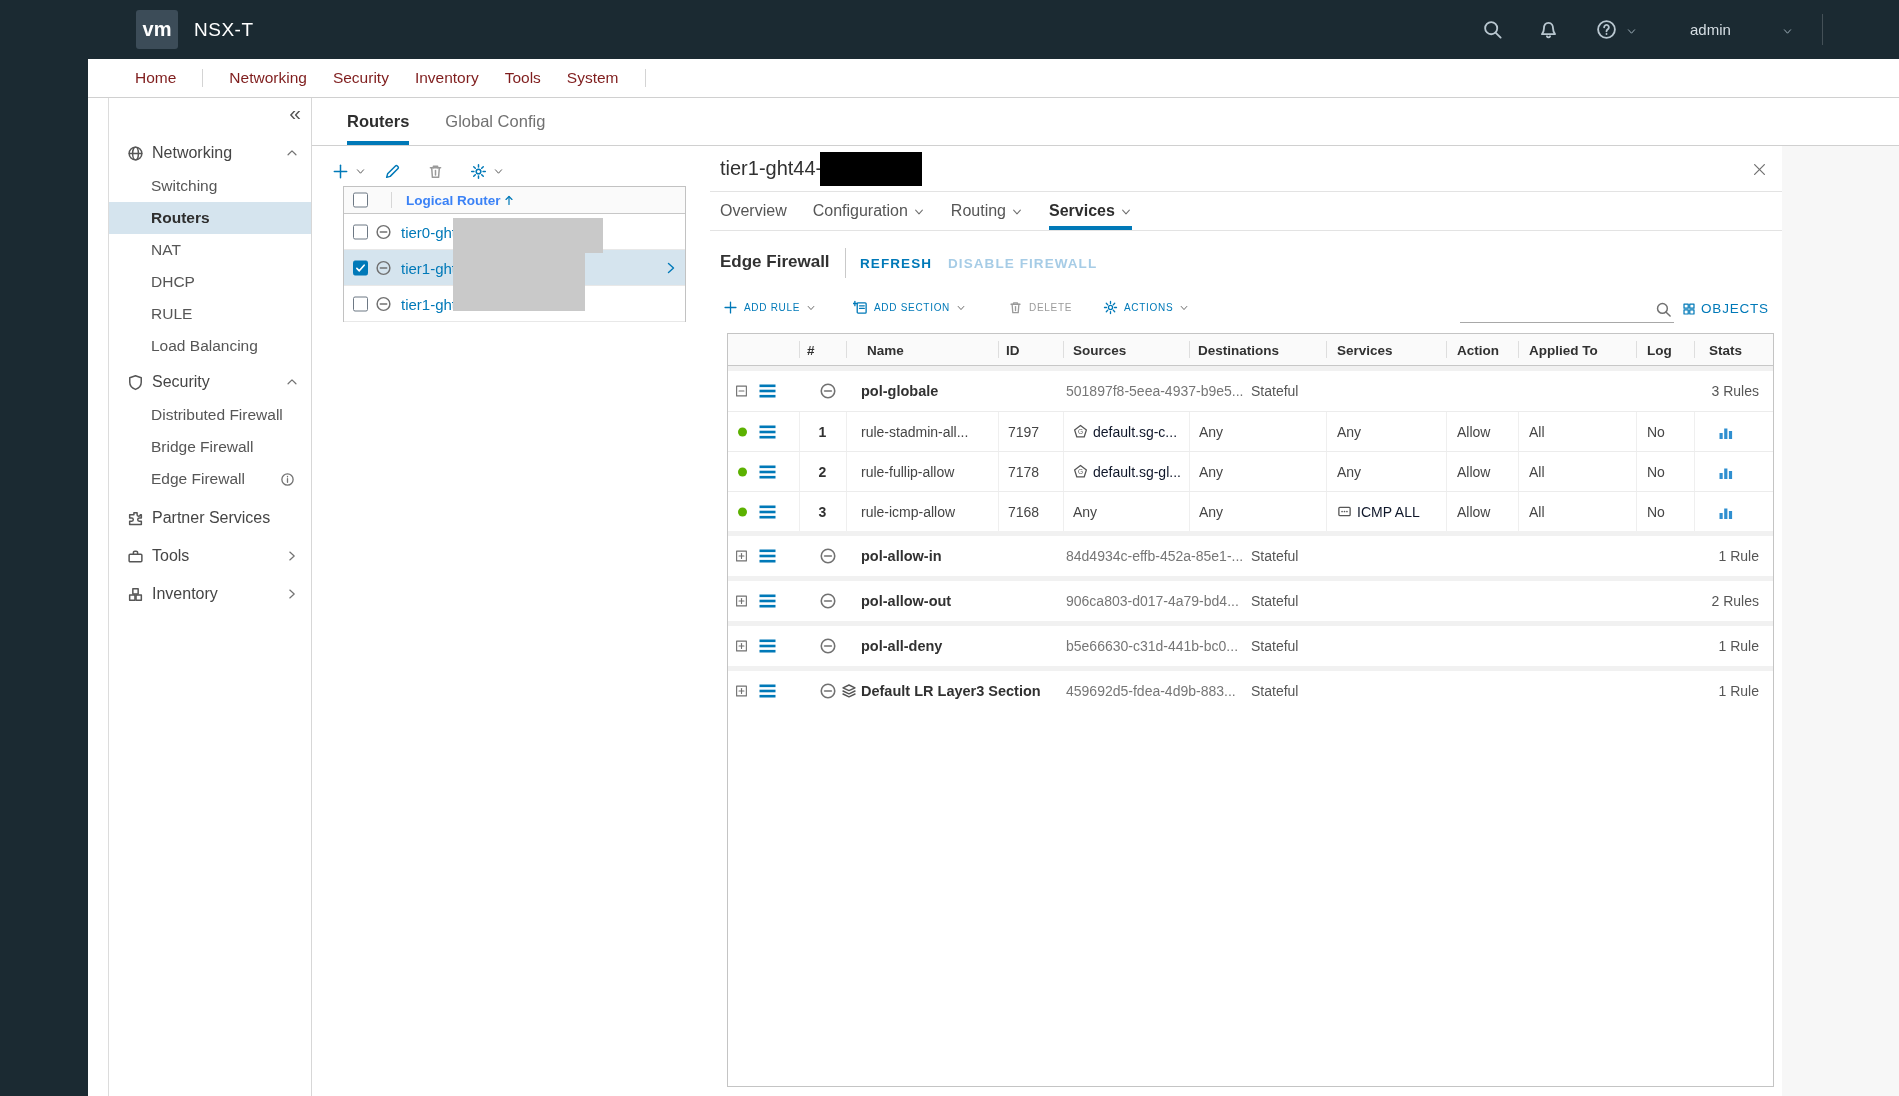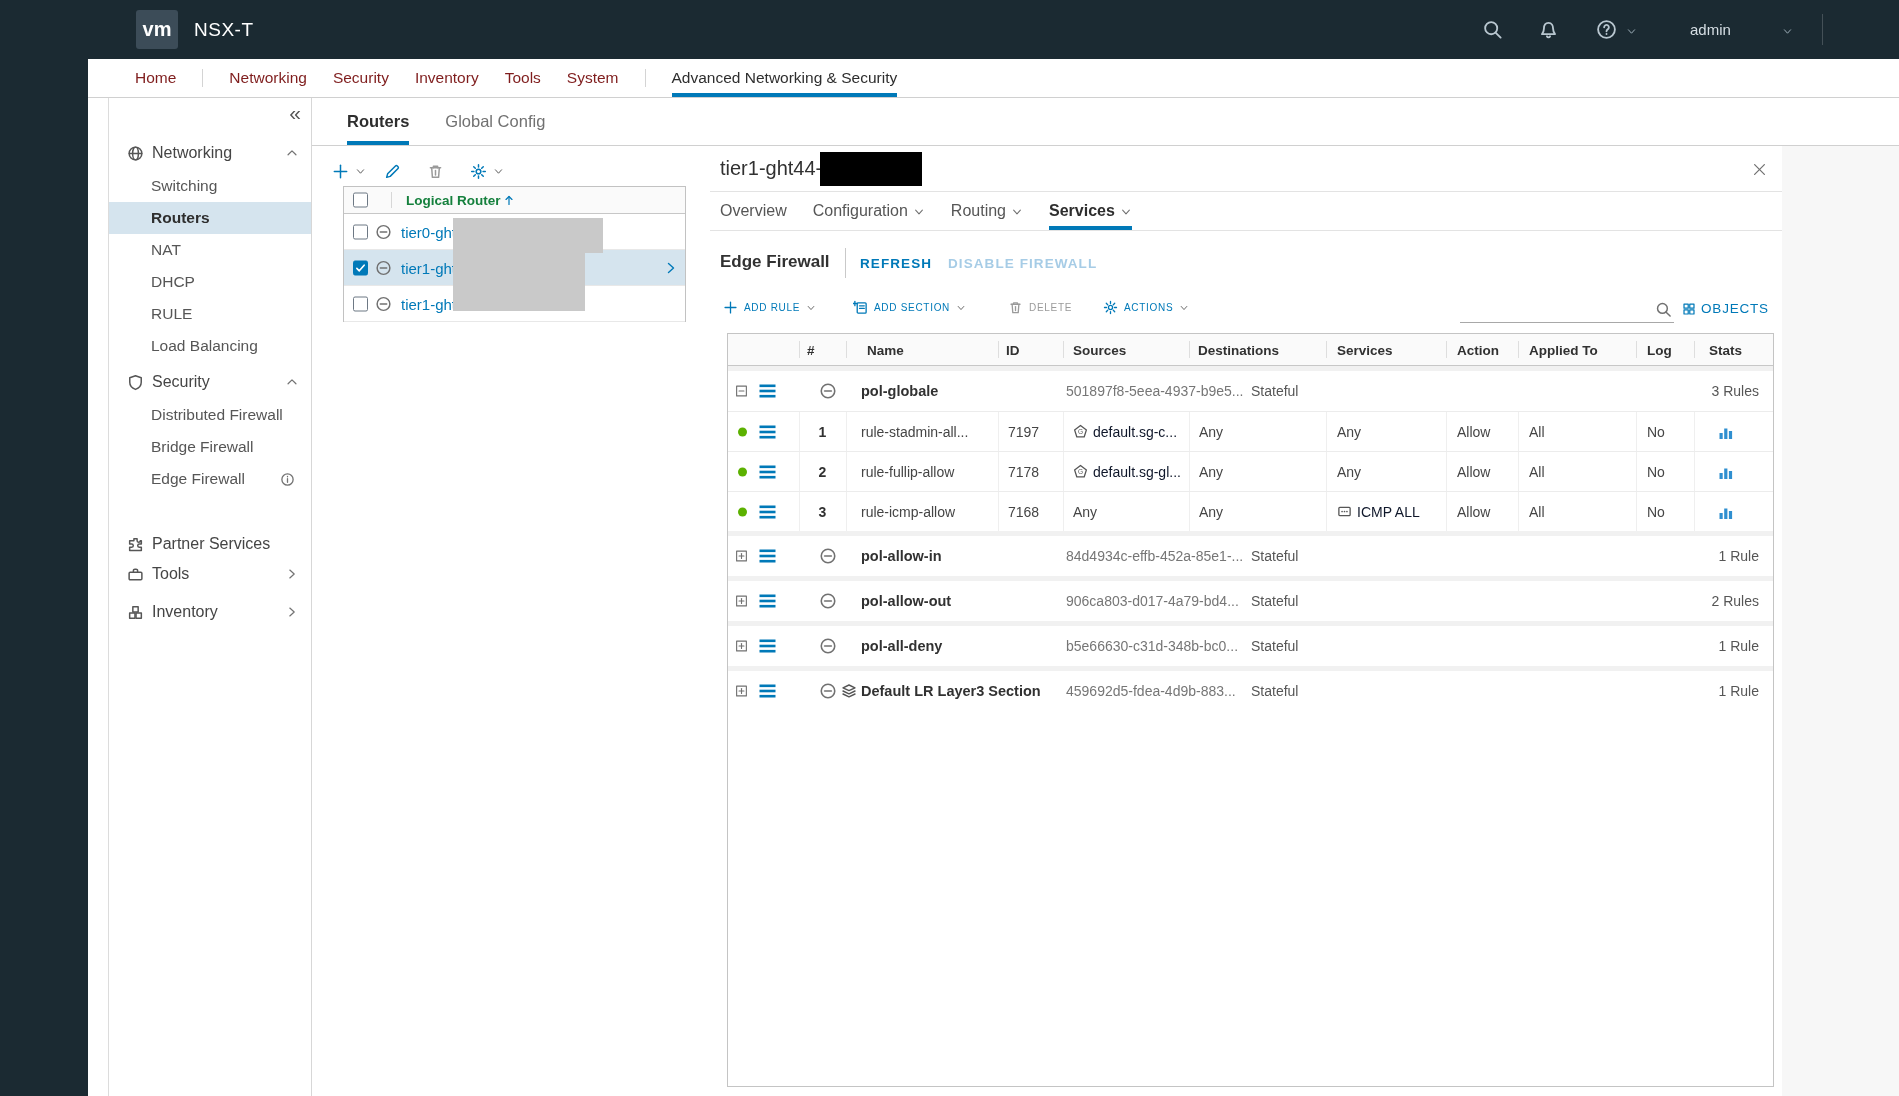--- a/index.html
+++ b/index.html
@@ -53,21 +53,21 @@
   .rl-table{position:absolute;left:343px;top:186px;width:343px;height:136px;border:1px solid #c2c2c2;background:#fff;box-sizing:border-box;}
   .rl-head{height:26px;background:#fafafa;border-bottom:1px solid #c7c7c7;position:relative;}
   .rl-row{height:35px;position:relative;border-bottom:1px solid #e8e8e8;background:#fff;}
   .rl-row.selected{background:#d5e4ee;}
   .cb{position:absolute;left:9px;top:50%;transform:translateY(-50%);width:15px;height:15px;border:1px solid #6d7884;border-radius:2px;background:#fff;box-sizing:border-box;cursor:pointer;}
   .cb.checked{background:#0079b8;border-color:#0079b8;color:#fff;}
   .rl-minus{position:absolute;left:31px;top:50%;transform:translateY(-50%);width:17px;height:17px;color:#717171;}
   .rl-link{position:absolute;left:57px;top:50%;transform:translateY(-50%);font-size:15px;color:#0079b8;cursor:pointer;white-space:nowrap;}
   .rl-chev{position:absolute;right:6px;top:50%;transform:translateY(-50%);width:16px;height:16px;color:#0079b8;cursor:pointer;}
   .rl-tick{position:absolute;left:47px;top:5px;bottom:5px;width:1px;background:#d7d7d7;}
-  .rl-lbl{position:absolute;left:62px;top:50%;transform:translateY(-50%);font-weight:700;font-size:13.5px;color:#15803d;}
+  .rl-lbl{position:absolute;left:62px;top:50%;transform:translateY(-50%);font-weight:700;font-size:13.5px;color:#3b82f6;}
   .rl-sort{position:absolute;left:158px;top:50%;transform:translateY(-50%);width:14px;height:14px;color:#0079b8;}
 
   
   .redact{background:#c9c9c9;}
   .redact-title{background:#000;}
 
   
   .detail-title{position:absolute;left:720px;top:157px;font-size:20px;color:#313131;}
   .close-btn{position:absolute;left:1752px;top:162px;width:15px;height:15px;color:#717171;cursor:pointer;}
   .hline{position:absolute;background:#e3e3e3;height:1px;}
@@ -167,21 +167,20 @@
 
   <nav class="primary-nav" id="primary-nav">
       <div class="nav-item">Home</div>
       <span class="nav-sep"></span>
       <div class="nav-item">Networking</div>
       <div class="nav-item">Security</div>
       <div class="nav-item">Inventory</div>
       <div class="nav-item">Tools</div>
       <div class="nav-item">System</div>
       <span class="nav-sep"></span>
-      <div class="nav-item active">Advanced Networking &amp; Security</div>
     </nav>
 
   <div class="subtab-bar" id="subtab-bar">
       <div class="subtab active">Routers</div>
       <div class="subtab">Global Config</div>
     </div>
 
   <aside class="sidebar" id="sidebar">
     <span class="collapse-btn">«</span>
   <div class="side-group">
@@ -239,21 +238,21 @@
       <div class="side-item">
         <span>Edge Firewall</span>
         <span class="info-ic ic">
           <svg viewBox="0 0 16 16">
             <circle stroke="currentColor" fill="none" stroke-width="1.4" stroke-linecap="round" stroke-linejoin="round" cx="8" cy="8" r="6"></circle>
             <line stroke="currentColor" fill="none" stroke-width="1.4" stroke-linecap="round" stroke-linejoin="round" x1="8" y1="7.2" x2="8" y2="11"></line>
             <line stroke="currentColor" fill="none" stroke-width="1.4" stroke-linecap="round" stroke-linejoin="round" x1="8" y1="4.8" x2="8" y2="5.1"></line>
           </svg>
         </span>
       </div>
-      <div class="side-group" style="margin-top: 24px; align-items: flex-end;">
+      <div class="side-group" style="margin-top: 6px;">
         <span class="g-icon ic">
           <svg viewBox="0 0 16 16">
             <path stroke="currentColor" fill="none" stroke-width="1.4" stroke-linecap="round" stroke-linejoin="round" d="M6.5 2.5h3v1.8a1.5 1.5 0 0 0 3 .2h1v3.1h-1.8a1.5 1.5 0 0 0-.2 3h2v3h-11v-3h2a1.5 1.5 0 0 0-.2-3H2.5V4.5h4z"></path>
           </svg>
         </span>
         <span>Partner Services</span>
       </div>
       <div class="side-group" style="margin-top: 4px;">
         <span class="g-icon ic">
           <svg viewBox="0 0 16 16">
@@ -754,21 +753,21 @@
             <rect fill="currentColor" x="0" y="10.9" width="16" height="2.6"></rect>
           </svg>
         </span>
         <span class="csec ic">
           <svg viewBox="0 0 16 16">
             <circle stroke="currentColor" fill="none" stroke-width="1.4" stroke-linecap="round" stroke-linejoin="round" cx="8" cy="8" r="6"></circle>
             <line stroke="currentColor" fill="none" stroke-width="1.4" stroke-linecap="round" stroke-linejoin="round" x1="5" y1="8" x2="11" y2="8"></line>
           </svg>
         </span>
         <span class="cell sname">pol-all-deny</span>
-        <span class="cell suuid">b5e66630-c31d-348b-bc0...</span>
+        <span class="cell suuid">b5e66630-c31d-441b-bc0...</span>
         <span class="cell sstate">Stateful</span>
         <span class="cell srules">1 Rule</span>
       </div>
       <div class="fw-band"></div>
       <div class="row-sec">
         <span class="exp ic">
           <svg viewBox="0 0 16 16">
             <rect stroke="currentColor" fill="none" stroke-width="1.4" stroke-linecap="round" stroke-linejoin="round" x="2" y="2" width="12" height="12"></rect>
             <line stroke="currentColor" fill="none" stroke-width="1.4" stroke-linecap="round" stroke-linejoin="round" x1="5" y1="8" x2="11" y2="8"></line>
             <line stroke="currentColor" fill="none" stroke-width="1.4" stroke-linecap="round" stroke-linejoin="round" x1="8" y1="5" x2="8" y2="11"></line>

